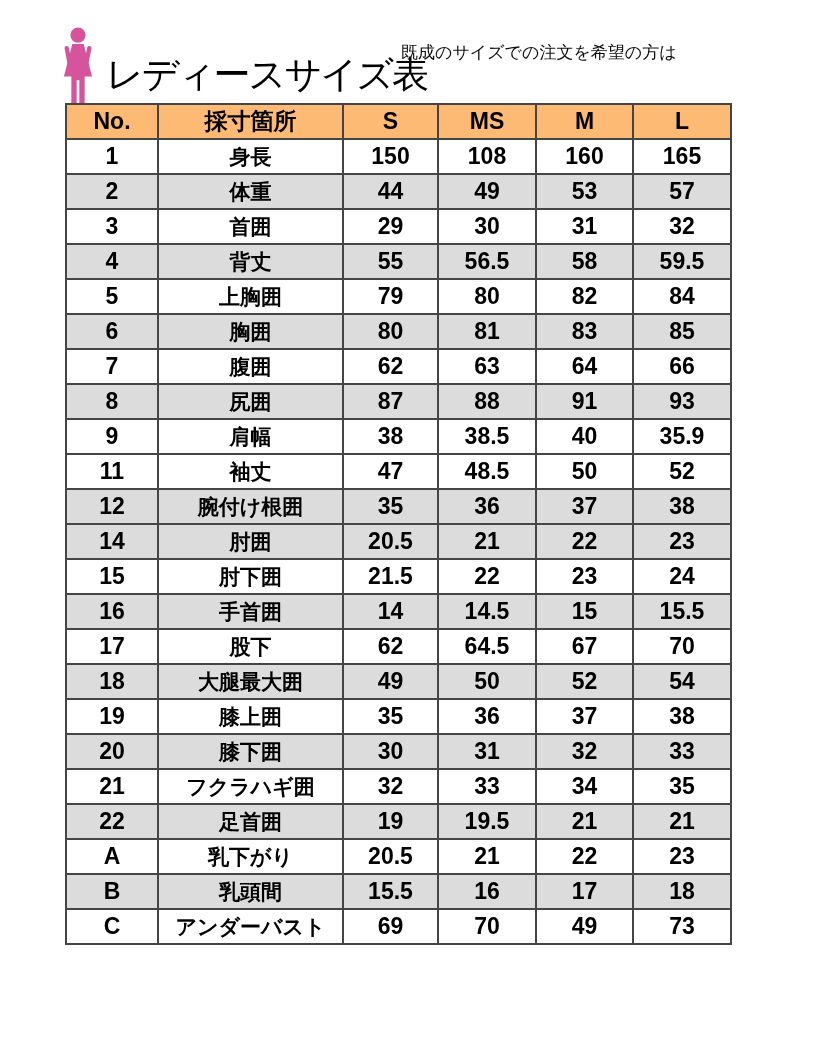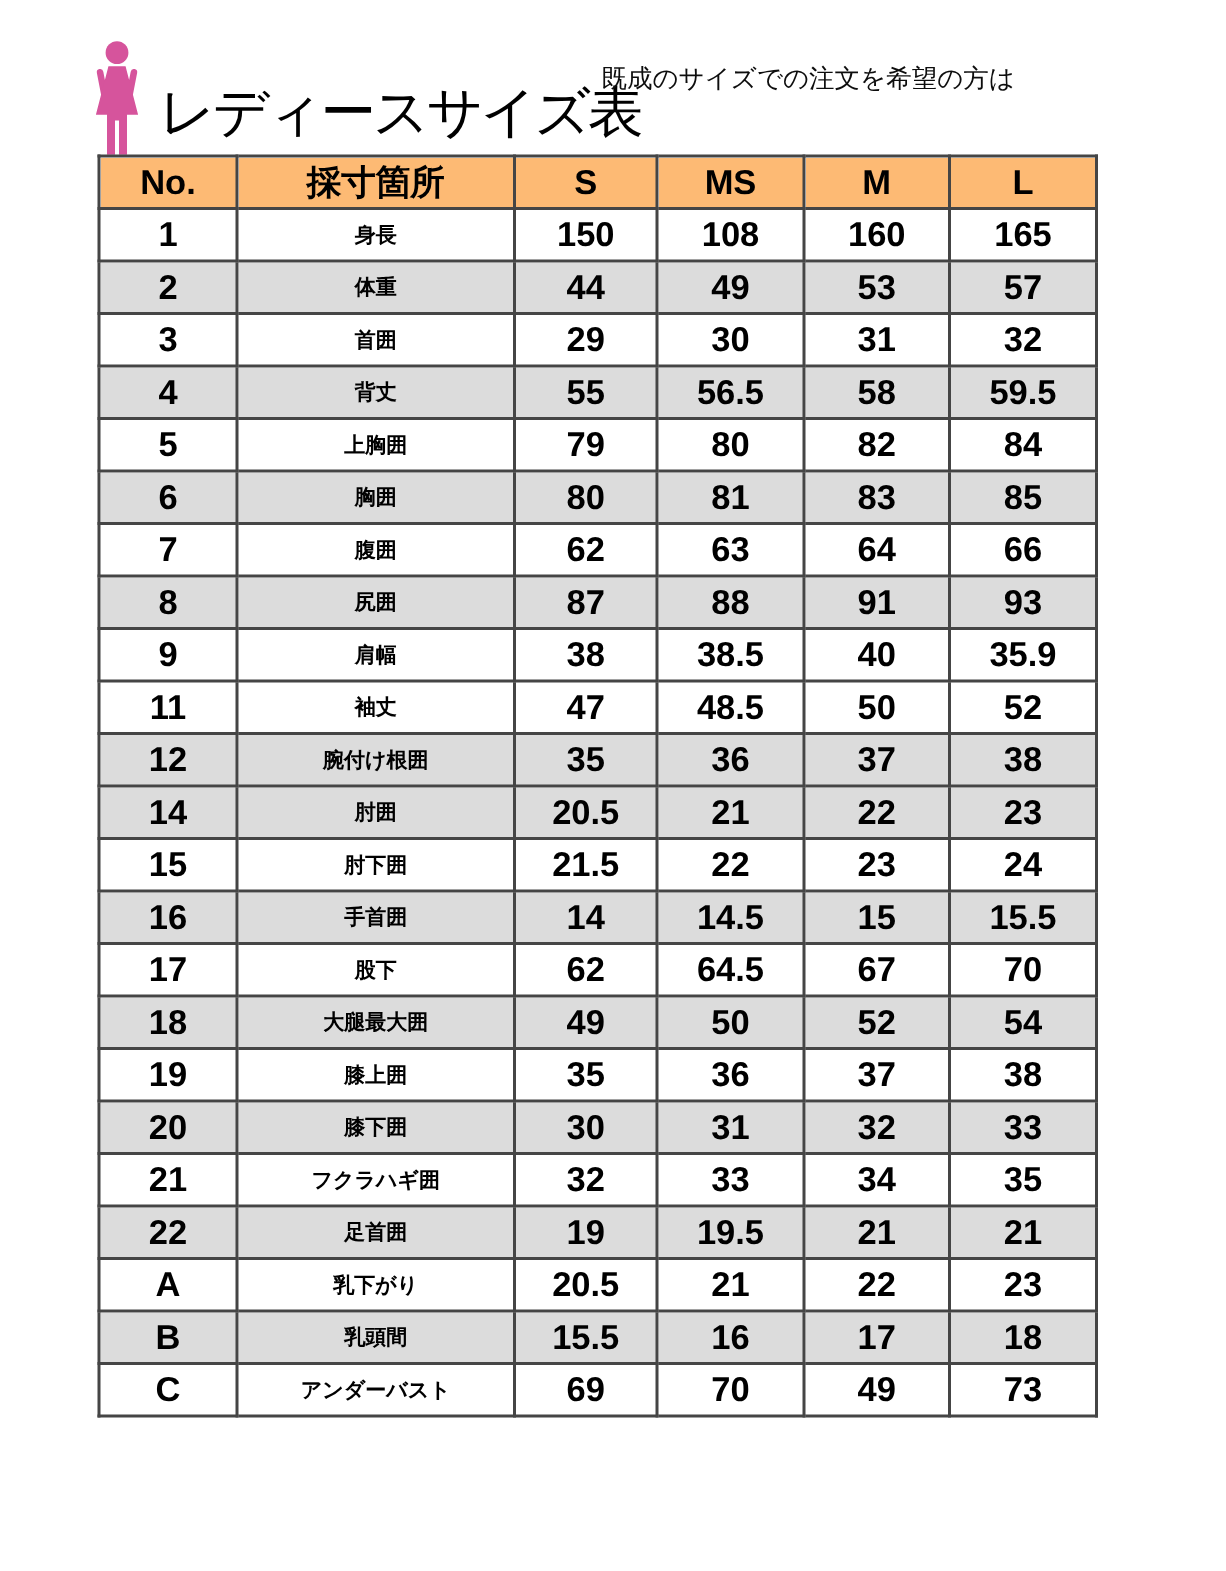--- a/index.html
+++ b/index.html
@@ -66,21 +66,21 @@
     overflow: hidden;
     white-space: nowrap;
   }
   .size-table th {
     background: #fdba74;
   }
   .size-table tr.alt td {
     background: #dcdcdc;
   }
   .size-table td.part-cell {
-    font-size: 14px;
+    font-size: 21px;
   }
 </style>
 </head>
 <body>
 
 <div class="page">
 
   <svg class="female-icon" viewBox="0 0 44 82" xmlns="http://www.w3.org/2000/svg">
     <g fill="#d6549c">
       <circle cx="22" cy="8.5" r="8"></circle>

